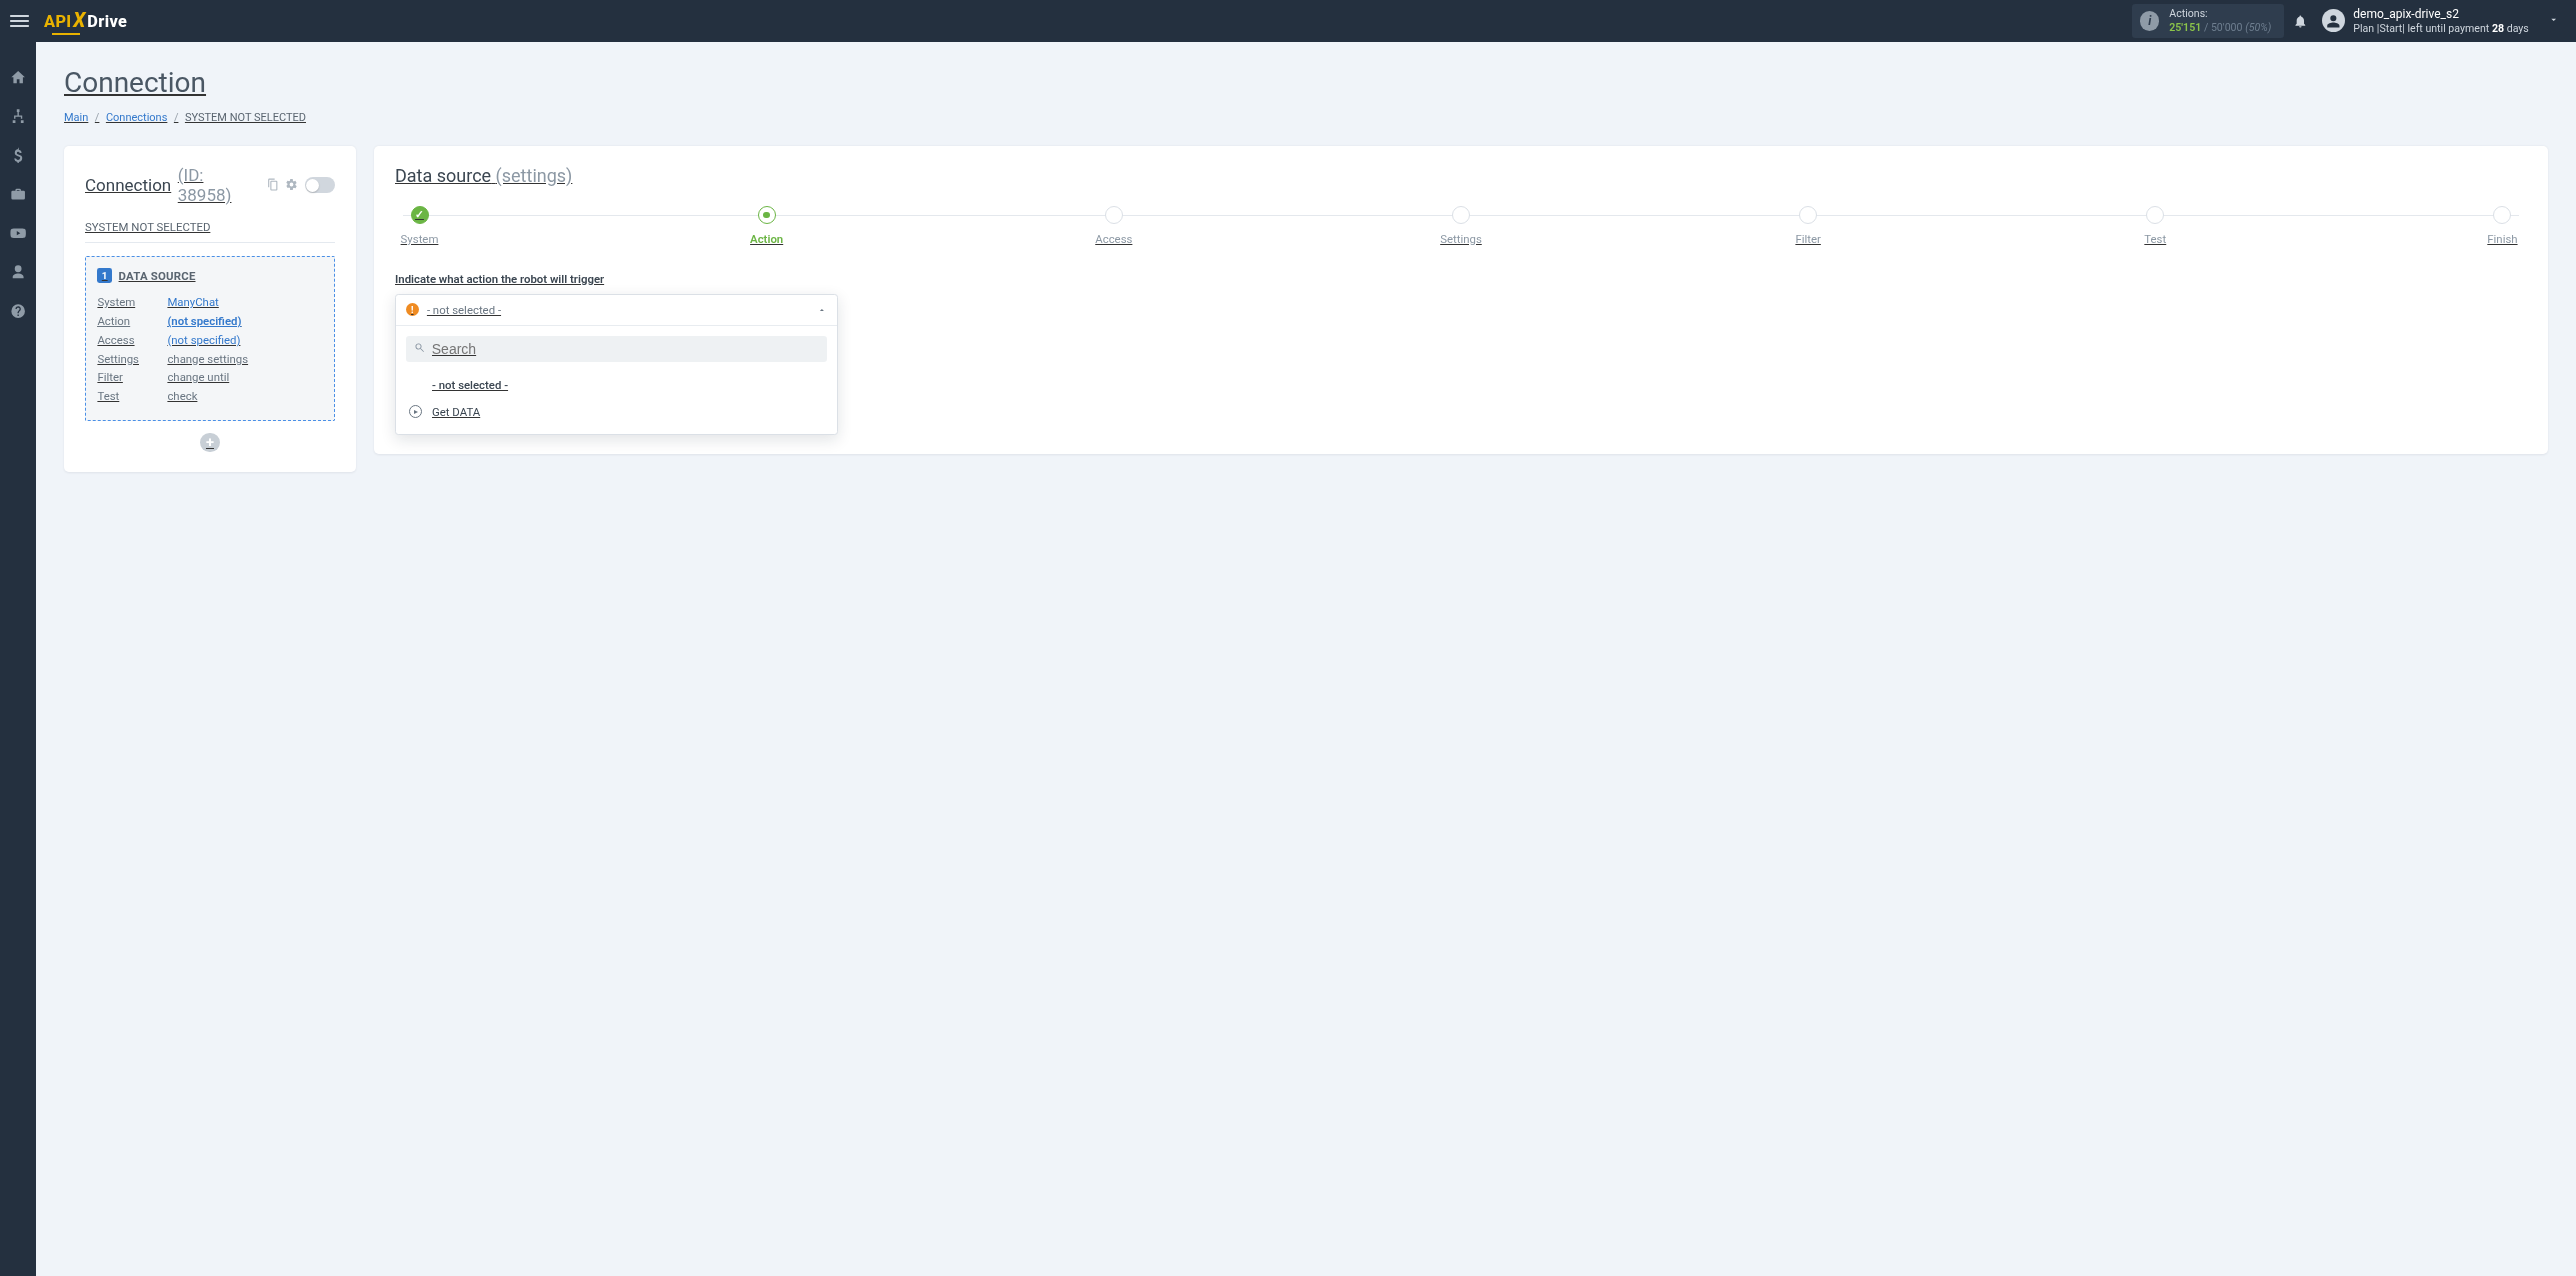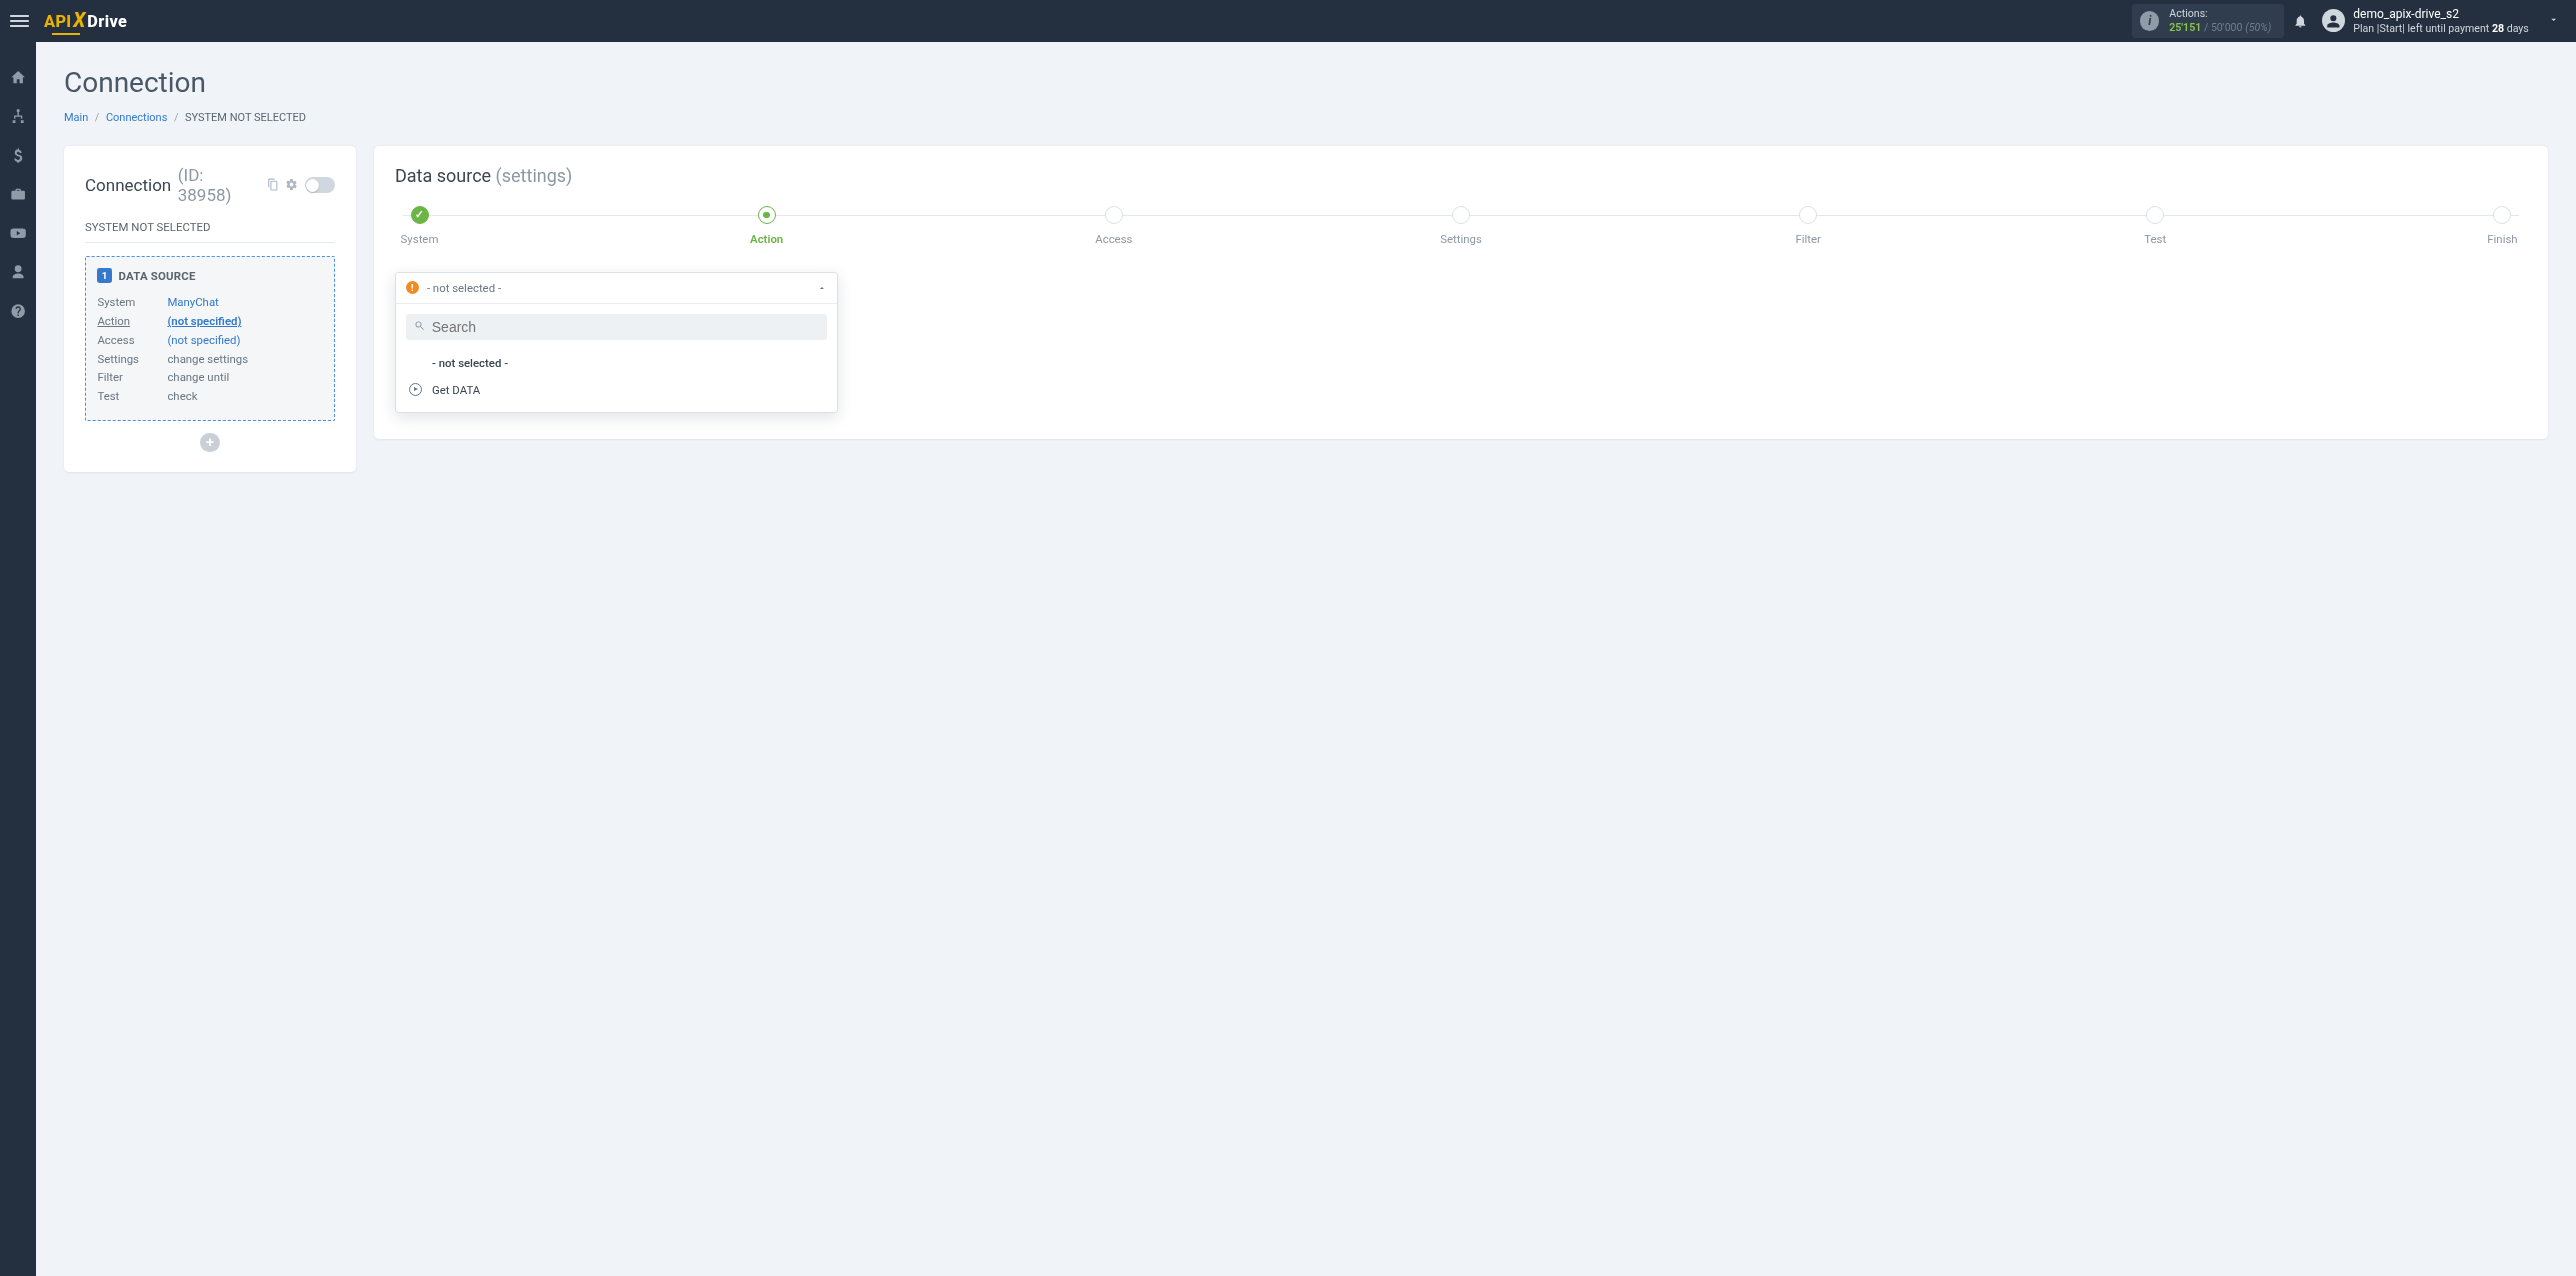--- a/index.html
+++ b/index.html
@@ -27,21 +27,21 @@
 .user-block .lines { display: flex; flex-direction: column; line-height: 1.25; font-size: 10.6px; }
 .user-block .name { color: #fff; font-size: 12px; }
 .user-block .plan { color: #cfd6de; font-size: 10.6px; }
 .user-block .plan b { color: #fff; }
 .chevron-down { margin-left: 19.5px; margin-right: 6.5px; color: #cfd6de; cursor: pointer; }
 
 .sidebar { position: fixed; left: 0; top: 42px; bottom: 0; width: 36px; background: #24303f; display: flex; flex-direction: column; align-items: center; padding-top: 26px; gap: 21px; }
 .sidebar .side-icon { width: 18px; height: 18px; color: #8f9ba7; cursor: pointer; display: flex; align-items: center; justify-content: center; }
 .sidebar .side-icon svg { width: 16.3px; height: 16.3px; fill: currentColor; }
 
-.main { position: fixed; left: 36px; right: 0; top: 42px; bottom: 0; overflow: auto; padding: 24.4px 28px; }
+.main { position: fixed; left: 36px; right: 0; top: 42px; bottom: 0; overflow: auto; padding: 24.4px 28px; text-decoration: underline; }
 .page-title { font-size: 28px; color: #4a5764; font-weight: 400; margin-bottom: 11.4px; }
 .breadcrumb { font-size: 11px; color: #6a7682; display: flex; gap: 6.5px; align-items: center; margin-bottom: 22px; }
 .breadcrumb a { color: #3479cc; text-decoration: none; cursor: pointer; }
 .breadcrumb .sep { color: #9aa3ac; }
 .breadcrumb .current { color: #5a6570; }
 
 .layout { display: flex; gap: 18px; align-items: flex-start; }
 .card { background: #fff; border-radius: 4.9px; box-shadow: 0 0.8px 2.4px rgba(20,30,50,.08); padding: 19.5px 21px; }
 .card.left { width: 292px; }
 .card.right { flex: 1; min-height: 293px; }
@@ -267,20 +267,21 @@
         <div class="step">
             <div class="dot"></div>
             <div class="lbl">Test</div>
           </div>
         <div class="step">
             <div class="dot"></div>
             <div class="lbl">Finish</div>
           </div>
       </div>
 
+      <div class="field-label">Indicate what action the robot will trigger</div>
 
       <div class="dropdown">
         <div class="sel">
           <span class="warn">!</span>
           <span class="txt">- not selected -</span>
           <span class="chev"><svg width="9.8" height="9.8" viewBox="0 0 24 24" fill="currentColor">
                 <path d="M7 10l5 5 5-5z"></path>
               </svg></span>
         </div>
         <div class="search">

